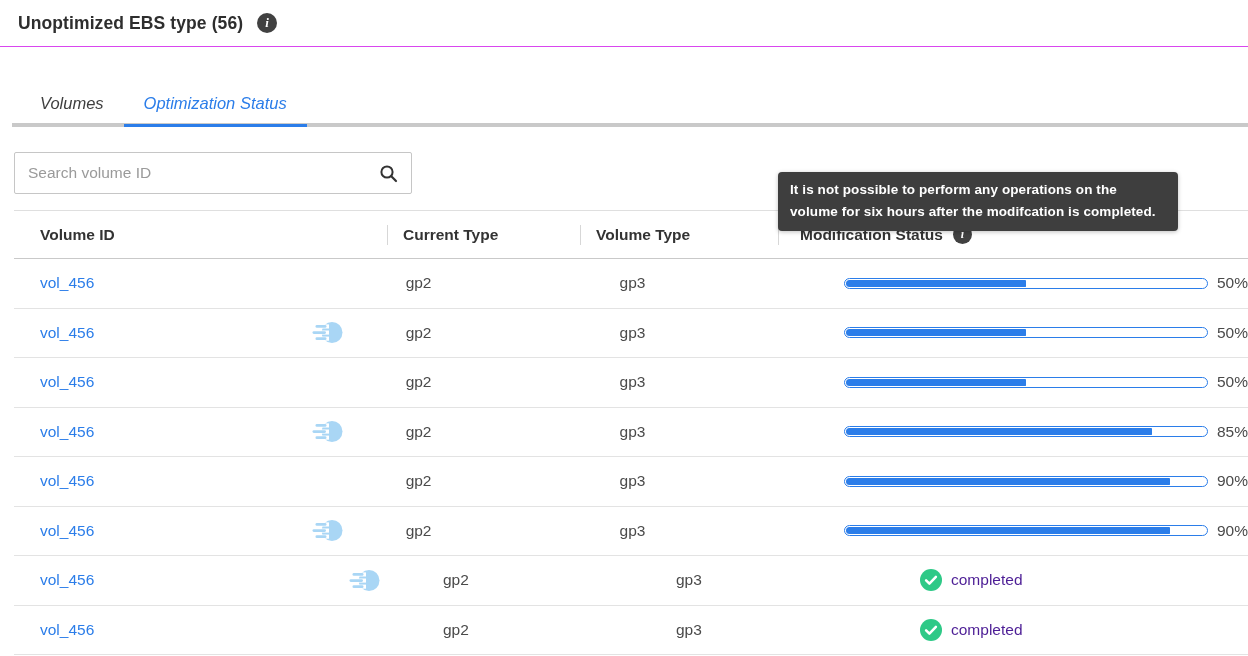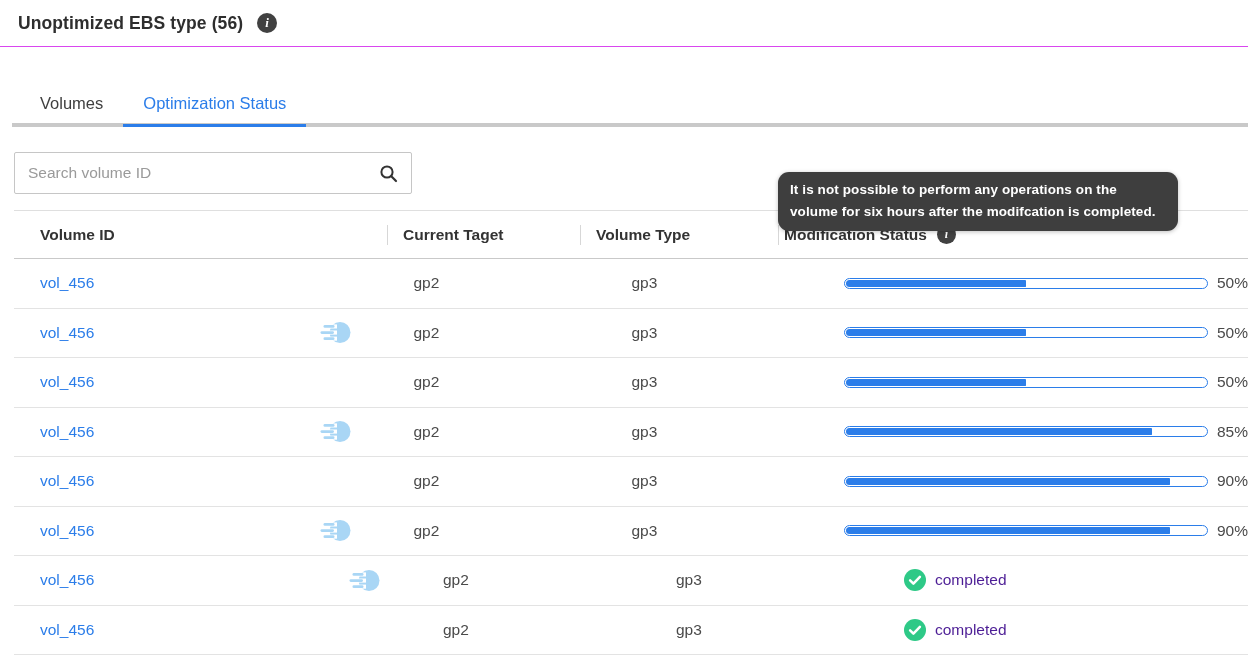--- a/index.html
+++ b/index.html
@@ -21,21 +21,21 @@
   .page-title { font-size:17.5px; font-weight:700; color:#2e2e2e; letter-spacing:.1px; }
   .info-badge {
     width:20px; height:20px; border-radius:50%; background:#414141; color:#fff;
     display:inline-flex; align-items:center; justify-content:center;
     font-family:"Liberation Serif", serif; font-style:italic; font-weight:700;
     font-size:13px; margin-left:14px; flex:0 0 auto;
   }
   .info-badge.small { width:19px; height:19px; font-size:12px; margin-left:10px; }
 
   
-  .tabs-wrap { position:absolute; top:85px; left:0; right:0; height:42px; }
+  .tabs-wrap { position:absolute; top:85px; left:0; right:0; height:42px;font-style:italic; }
   .tab-baseline { position:absolute; left:12px; right:0; bottom:0; height:4px; background:#c9c9c9; }
   .tabs { position:relative; display:flex; padding-left:20px; height:100%; }
   .tab {
     padding:9px 20px 0; font-size:16.5px; color:#3f3f3f; cursor:pointer;
     display:flex; align-items:flex-start; position:relative; z-index:1;
   }
   .tab.active { color:#2b7de9; }
   .tab.active::after {
     content:""; position:absolute; left:0; right:0; bottom:0; height:3px; background:#2b7de9;
   }
@@ -49,36 +49,36 @@
   .search-box input {
     border:none; outline:none; flex:1; font-size:15.5px; color:#333;
     font-family:"Liberation Sans", sans-serif;
   }
   .search-box input::placeholder { color:#9a9a9a; }
   .search-glyph { display:flex; align-items:center; cursor:pointer; }
 
   
   .tooltip {
     position:absolute; top:172px; left:778px; width:400px; z-index:6;
-    background:#3e3e3e; color:#fff; border-radius:11px;
+    background:#3e3e3e; color:#fff; border-radius:4px;
     padding:7px 12px 9px; font-size:13.5px; font-weight:700; line-height:1.6;
     box-shadow:0 1px 4px rgba(0,0,0,.25); letter-spacing:.1px;
   }
 
   
   .table { position:absolute; top:210px; left:14px; right:0; bottom:0; border-top:1px solid #dfdfdf; }
   .thead { display:flex; height:48px; align-items:center; border-bottom:1px solid #c9c9c9; }
   .thead .cell { font-weight:700; font-size:15.5px; color:#333; display:flex; align-items:center; position:relative; height:100%; }
   .thead .cell + .cell::before {
     content:""; position:absolute; left:0; top:14px; height:20px; width:1px; background:#d7d7d7;
   }
   .c1 { width:373px; padding-left:26px; }
   .c2 { width:193px; padding-left:16px; }
   .c3 { width:198px; padding-left:16px; }
-  .c4 { flex:1; padding-left:6px; }
+  .c4 { flex:1; padding-left:22px; }
 
   .tbody .trow {
     display:flex; align-items:center; height:49.5px;
     border-bottom:1px solid #e3e3e3; font-size:15.5px; color:#4a4a4a;gap:40px;
   }
   .tbody .cell { display:flex; align-items:center; }
   .vol-link { color:#2b7de9; cursor:pointer; }
   .speed-icon { margin-left:auto; margin-right:6px; display:flex; align-items:center; }
 
   .status-cell { display:flex; align-items:center; }
@@ -124,21 +124,21 @@
 <div class="tooltip">
   <span>It is not possible to perform any operations on the volume for six hours after the modifcation is completed.</span>
 </div>
 
 <div class="table">
   <div class="thead">
     <div class="cell c1">
       <span>Volume ID</span>
     </div>
     <div class="cell c2">
-      <span>Current Taget</span>
+      <span>Current Type</span>
     </div>
     <div class="cell c3">
       <span>Volume Type</span>
     </div>
     <div class="cell c4">
       <span>Modification Status</span>
       <span class="info-badge small">i</span>
     </div>
   </div>
   <div class="tbody">

